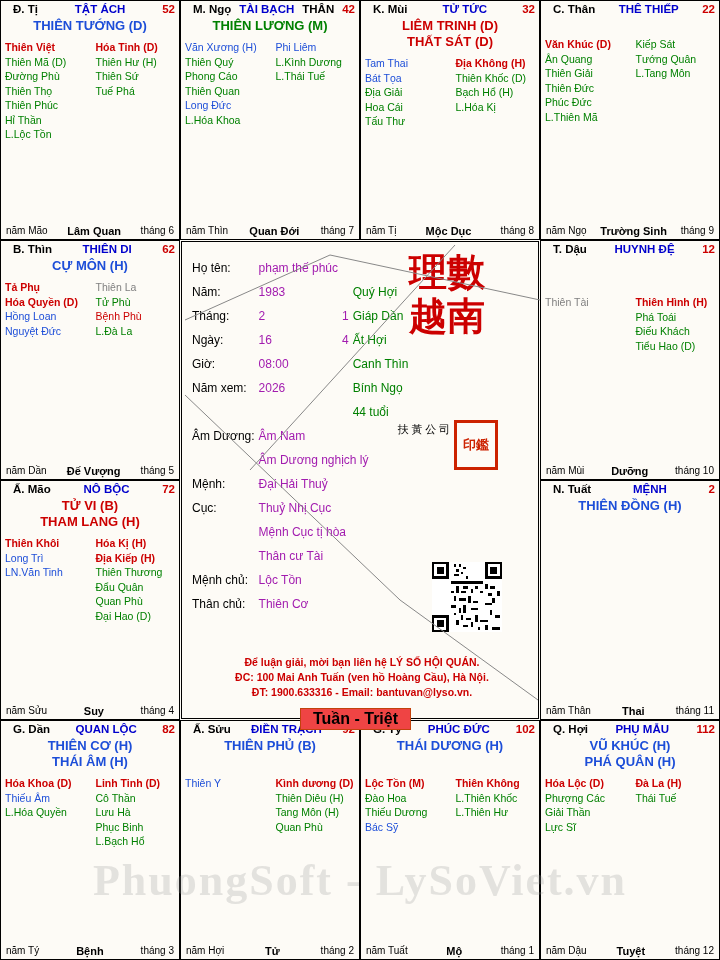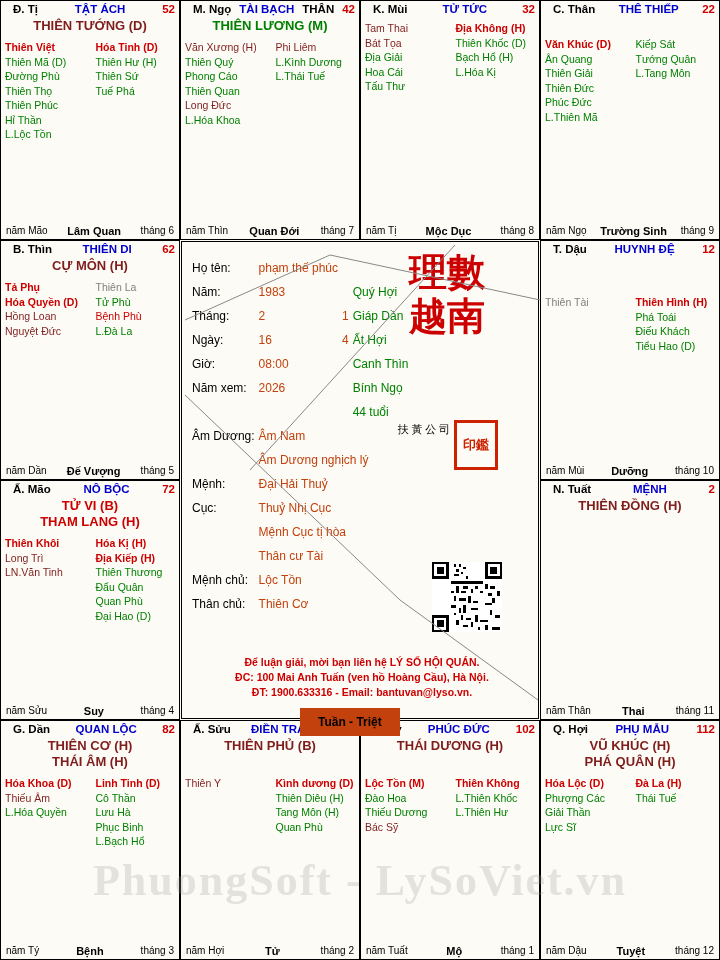--- a/index.html
+++ b/index.html
@@ -32,38 +32,38 @@
   .hdr .chi { color:#000; font-weight:bold; }
   .hdr .num { color:#cc0000; font-weight:bold; }
   .stars-main { text-align:center; font-weight:bold; font-size:13px; margin-top:3px; line-height:16px; }
   .cols { display:flex; gap:11px; margin-top:6px; }
   .col { flex:1; line-height:14.5px; font-size:10.5px; }
   .footer { position:absolute; left:0; bottom:2px; width:100%; display:flex; justify-content:space-between; padding:0 5px; font-size:10px; }
   .footer .mid { font-weight:bold; font-size:11px; }
 
   .c-red { color:#cc0000; }
   .c-green { color:#008000; }
-  .c-black { color:#7f1d1d; }
+  .c-black { color:#1d4ed8; }
   .c-gray { color:#808080; }
   .bold { font-weight:bold; }
 
   
   .center {
     position:absolute;
     left:181px; top:241px;
     width:358px; height:478px;
     border:1px solid #000;
     background:transparent;
     overflow:hidden;
   }
   .info { position:absolute; left:8px; top:14px; font-size:12px; line-height:24px; }
   .info table { border-collapse:collapse; }
   .info td { padding:0 2px; vertical-align:top; font-size:12px; line-height:24px; white-space:nowrap; }
   .lbl { color:#000; }
-  .val { color:#c2410c; padding-left:12px; }
+  .val { color:#a21caf; padding-left:12px; }
   .val3 { color:#008000; padding-left:14px; }
 
   .cnchar {
     position:absolute; right:46px; top:8px;
     width:90px;
     text-align:center;
     color:#cc0000;
     font-family:"DejaVu Serif", serif;
     font-size:38px;
     font-weight:bold;
@@ -79,22 +79,22 @@
     display:flex; align-items:center; justify-content:center;
     font-family:"DejaVu Serif", serif;
     line-height:14px;
   }
   .sealtxt { position:absolute; right:88px; top:180px; color:#000; font-size:11px; line-height:15px; text-align:center; font-family:Liberation Serif, serif;}
   .qr { position:absolute; right:36px; bottom:86px; width:70px; height:70px; }
   .contact { position:absolute; left:10px; bottom:18px; width:340px; text-align:center; color:#cc0000; font-size:10.5px; font-weight:bold; line-height:15px; }
 
   .tuantriet {
     position:absolute; left:300px; top:708px;
-    border:6px solid #c2410c; background:#c2410c;
-    padding:1px 12px; font-weight:bold; font-size:12px; z-index:6;
+    border:1px solid #c2410c; background:#ef4444;
+    padding:1px 12px; font-weight:bold; font-size:16px; z-index:6;
   }
   .diag { position:absolute; left:0; top:0; width:720px; height:960px; pointer-events:none; z-index:1; }
   .watermark {
     position:absolute; left:0; top:855px; width:720px; text-align:center;
     font-size:44px; font-weight:bold; color:rgba(150,150,150,0.25);
     font-family:"Liberation Serif", serif; z-index:0; letter-spacing:2px;
   }
   .bgmark {
     position:absolute; left:190px; top:250px; width:340px; height:460px;
     background:radial-gradient(ellipse at 50% 40%, rgba(200,195,180,0.22), rgba(255,255,255,0) 70%);
@@ -171,20 +171,24 @@
       <span class="mid">Quan Đới</span>
       <span>tháng 7</span>
     </div>
   </div>
 
   <div class="cell">
     <div class="hdr">
       <span class="chi">K. Mùi</span>
       <span class="cung">TỬ TỨC</span>
       <span class="num">32</span>
+    </div>
+    <div class="stars-main c-red">
+      <div>LIÊM TRINH (D)</div>
+      <div>THẤT SÁT (D)</div>
     </div>
     <div class="cols">
       <div class="col">
         <div class="c-black">Tam Thai</div>
         <div class="c-black">Bát Tọa</div>
         <div class="c-green">Địa Giải</div>
         <div class="c-green">Hoa Cái</div>
         <div class="c-green">Tấu Thư</div>
       </div>
       <div class="col">

